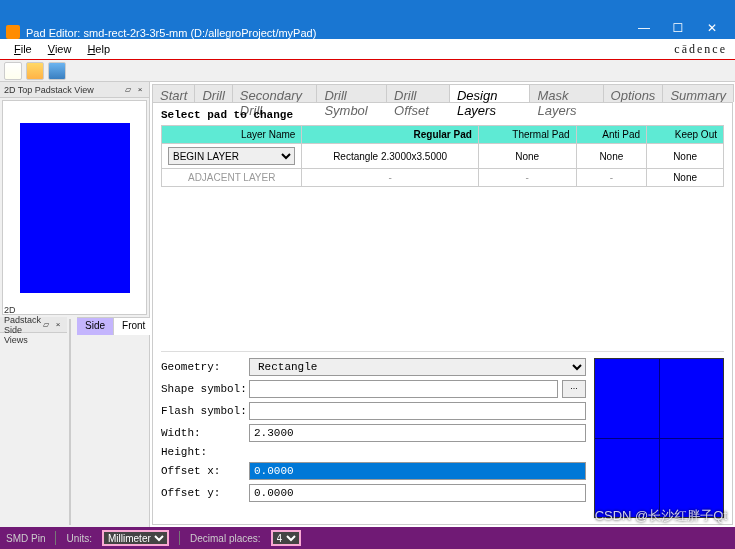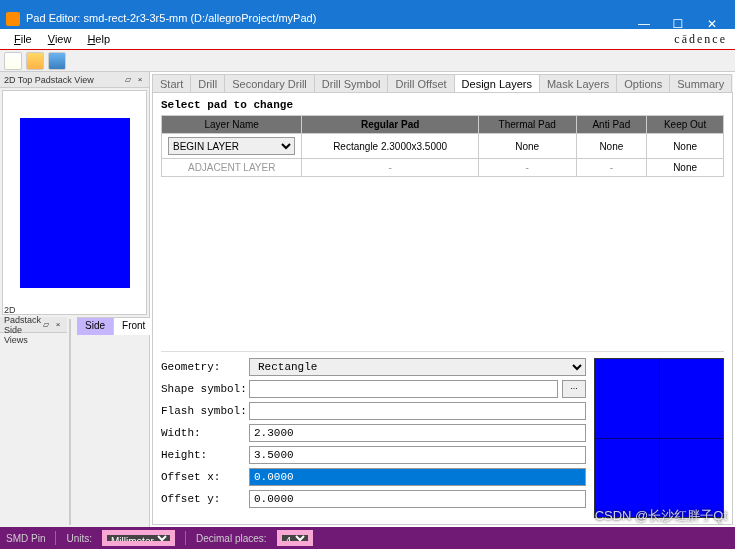--- a/index.html
+++ b/index.html
@@ -1,17 +1,17 @@
 <!DOCTYPE html>
 <html><head>
 <meta charset="utf-8">
 <style>
 * { box-sizing: border-box; margin: 0; padding: 0; font-family: "Segoe UI", Tahoma, sans-serif; }
 body { width: 735px; height: 549px; background: #f0f0f0; display: flex; flex-direction: column; font-size: 11px; overflow: hidden; position: relative; }
-.titlebar { height: 29px; background: #1976d2; color: #fff; display: flex; align-items: flex-start; padding: 12px 6px; }
+.titlebar { height: 39px; background: #1976d2; color: #fff; display: flex; align-items: flex-end; padding: 0 6px; }
 .titlebar .icon { width: 14px; height: 14px; background: #ff8c00; border-radius: 2px; margin-right: 6px; }
 .titlebar .title { flex: 1; font-size: 11px; }
 .winbtns { display: flex; gap: 0; }
 .winbtn { width: 34px; height: 23px; display: flex; align-items: center; justify-content: center; color: #fff; font-size: 12px; }
 .menubar { height: 21px; background: #fff; border-bottom: 1px solid #d00; display: flex; align-items: center; padding-left: 6px; }
 .menubar .menu { padding: 2px 8px; font-size: 11px; cursor: pointer; }
 .menubar .menu u { text-decoration: underline; }
 .brand { margin-left: auto; margin-right: 8px; font-family: Georgia, serif; letter-spacing: 2px; font-size: 12px; color: #111; }
 .toolbar { height: 22px; background: #f0f0f0; border-bottom: 1px solid #ccc; display: flex; align-items: center; padding-left: 4px; gap: 4px; }
 .tbtn { width: 18px; height: 18px; border: 1px solid #ccc; background: #fff; border-radius: 2px; display: flex; align-items: center; justify-content: center; font-size: 10px; }
@@ -27,44 +27,44 @@
 .blue-rect { width: 110px; height: 170px; background: #0000ff; }
 .sidepane { height: 210px; display: flex; flex-direction: row; }
 .sideprev { flex: 1; background: #fff; margin: 2px; border: 1px solid #ccc; position: relative; overflow: hidden; display: flex; align-items: center; justify-content: center; }
 .sideprev .hline { width: 120px; height: 2px; background: #0000ff; }
 .sideprev .gstrip { position: absolute; left: 0; top: 50%; transform: translateY(-50%); width: 6px; height: 100px; background: #0a0; }
 .scrollh { height: 12px; background: #ddd; margin: 0 2px 2px; }
 .bottom-tabs { height: 18px; border-top: 1px solid #ccc; display: flex; font-size: 10px; background: #c4b5fd; }
 .btab { padding: 2px 8px; border-right: 1px solid #ccc; }
 .btab.active { background: #fff; }
 .right { flex: 1; display: flex; flex-direction: column; background: #fff; padding: 2px; }
-.tabstrip { height: 18px; display: flex; background: #f0f0f0; font-family: "Courier New", monospace; font-size: 11px; }
+.tabstrip { height: 18px; display: flex; background: #f0f0f0; font-family: "Courier New", monospace; font-size: 13px; font-style: italic; }
 .tab { padding: 3px 7px; border: 1px solid #ccc; border-bottom: none; background: #e8e8e8; margin-right: -1px; color: #666; cursor: pointer; }
 .tab.active { background: #fff; color: #000; position: relative; z-index: 1; }
 .tabpanel { flex: 1; border: 1px solid #ccc; padding: 6px 8px; display: flex; flex-direction: column; overflow: hidden; }
 .sectitle { font-family: "Courier New", monospace; font-size: 11px; font-weight: bold; margin-bottom: 4px; }
 .tbl { border: 1px solid #aaa; border-collapse: collapse; width: 100%; font-size: 10px; }
 .tbl th, .tbl td { border: 1px solid #ccc; padding: 3px 6px; text-align: center; height: 18px; }
-.tbl th { background: #737373; font-weight: normal; }
+.tbl th { background: #5eead4; font-weight: normal; text-align: right; }
 .tbl th.bold { font-weight: bold; }
 .layersel { width: 100%; border: 1px solid #999; font-size: 10px; height: 18px; }
 .bottomsec { display: flex; gap: 8px; margin-top: 6px; }
 .formarea { flex: 1; }
 .formhdr { font-family: "Courier New", monospace; font-size: 11px; font-weight: bold; margin-bottom: 6px; }
 .frow { display: flex; align-items: center; margin-bottom: 4px; }
 .frow label { font-family: "Courier New", monospace; font-size: 11px; width: 88px; }
 .frow input, .frow select { flex: 1; height: 18px; border: 1px solid #999; font-size: 11px; padding: 0 4px; font-family: "Courier New", monospace; }
 .frow .browse { width: 24px; height: 18px; margin-left: 4px; border: 1px solid #999; background: #eee; font-size: 9px; text-align: center; cursor: pointer; }
 .frow input.sel { background: #0078d7; color: #fff; }
 .padprev { width: 130px; height: 160px; background: #0000ff; position: relative; border: 1px solid #333; }
 .padprev .cross-v { position: absolute; left: 50%; top: 0; bottom: 0; width: 1px; background: #000080; }
 .padprev .cross-h { position: absolute; top: 50%; left: 0; right: 0; height: 1px; background: #000080; }
 .statusbar { height: 22px; background: #701a75; color: #ccc; display: flex; align-items: center; font-size: 10px; padding: 0 6px; gap: 10px; }
 .statusbar .sep { width: 1px; height: 14px; background: #777; }
-.statusbar select { background: #444; color: #fff; border: 5px solid #f9a8d4; font-size: 10px; height: 16px; text-decoration: underline; }
+.statusbar select { background: #444; color: #fff; border: 2px solid #f9a8d4; font-size: 10px; height: 16px; }
 .watermark { position: absolute; right: 8px; bottom: 24px; font-size: 13px; color: rgba(255,255,255,0.8); text-shadow: 0 0 3px #000; pointer-events: none; text-align: right; }
 .tablewrap { flex: 1; overflow: auto; border-bottom: 1px solid #ddd; }
 </style>
 </head>
 <body>
 
 <div class="titlebar">
   <div class="icon"></div>
   <div class="title">Pad Editor: smd-rect-2r3-3r5-mm  (D:/allegroProject/myPad)</div>
   <div class="winbtns">
@@ -174,21 +174,20 @@
           <div class="frow">
             <label>Flash symbol:</label>
             <input value="" style="">
           </div>
           <div class="frow">
             <label>Width:</label>
             <input value="2.3000" style="">
           </div>
           <div class="frow">
             <label>Height:</label>
-            <input value="3.5000" style="">
           </div>
           <div class="frow">
             <label>Offset x:</label>
             <input class="sel" value="0.0000" style="">
           </div>
           <div class="frow">
             <label>Offset y:</label>
             <input value="0.0000" style="">
           </div>
         </div>

